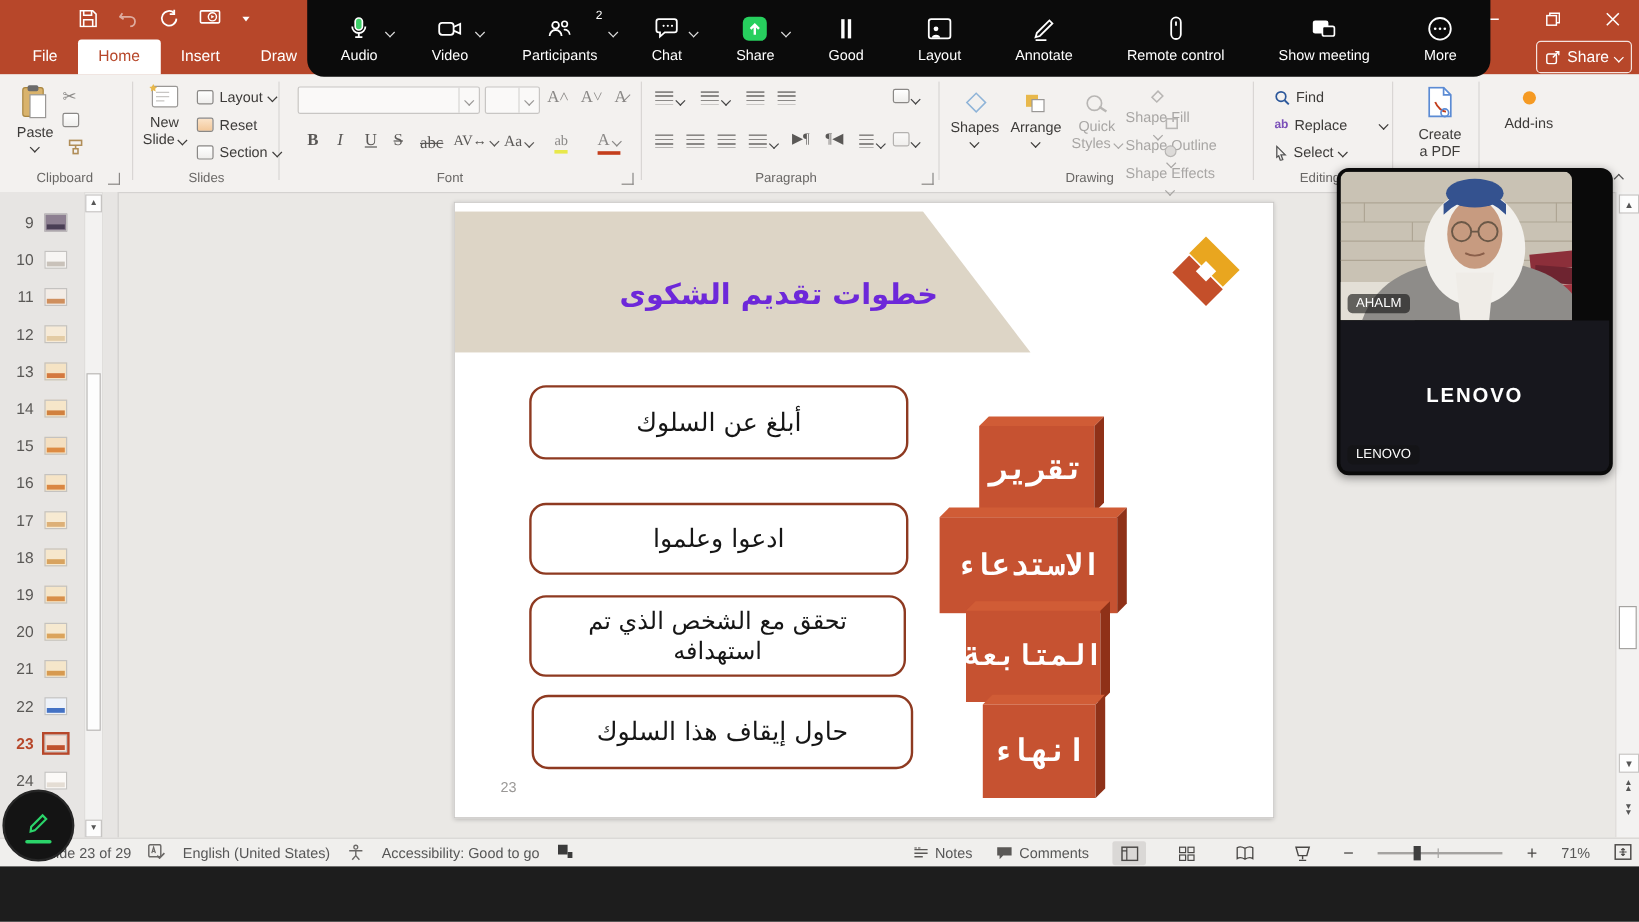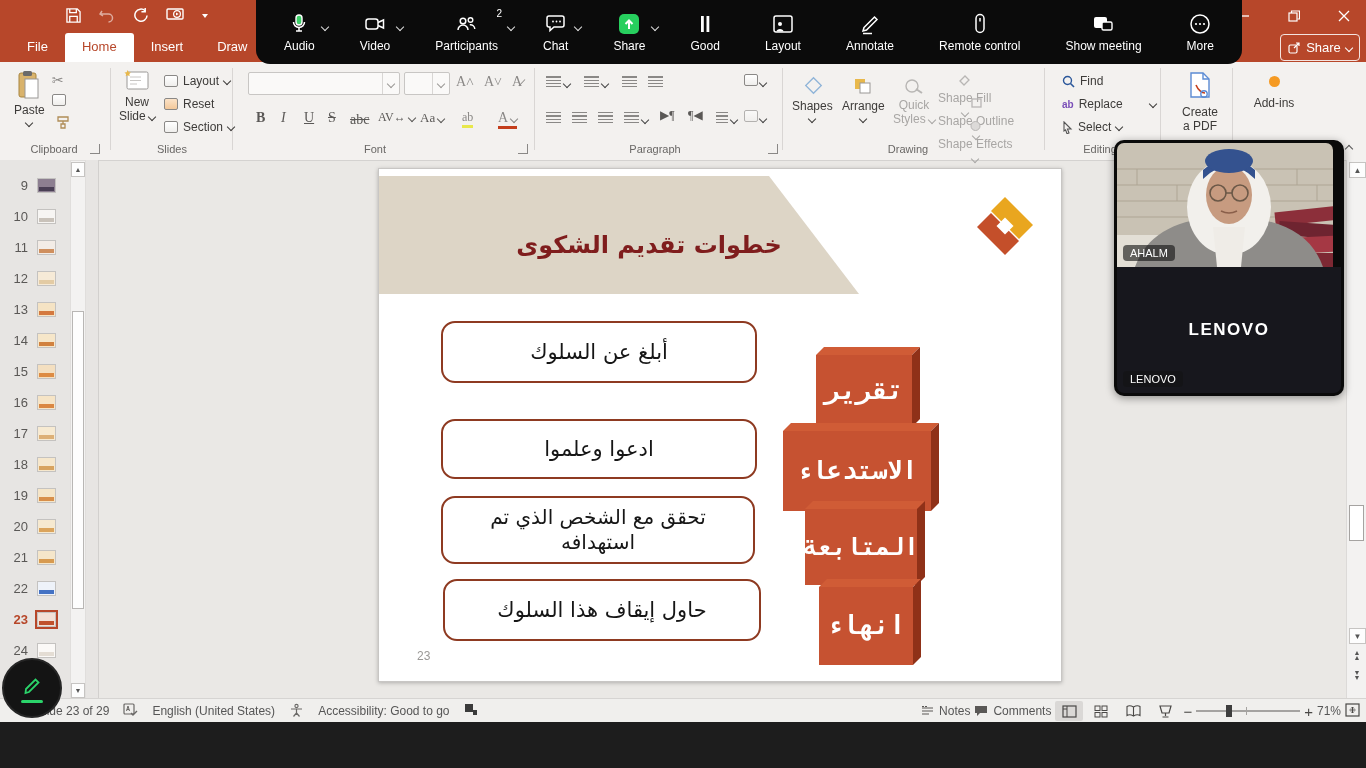--- a/index.html
+++ b/index.html
@@ -51,41 +51,41 @@
   .brick::before{content:"";position:absolute;left:0;top:-8px;width:100%;height:8px;background:#d05c36;transform:skewX(-45deg);transform-origin:left bottom;}
   .brick::after{content:"";position:absolute;right:-8px;top:0;width:8px;height:100%;background:#8f3118;transform:skewY(-45deg);transform-origin:left top;}
   #pagenum{position:absolute;left:38px;top:480px;font-size:12px;color:#9a9896;}
   
   #vscroll{left:1346px;top:160px;width:20px;height:538px;background:#f3f2f1;border-left:1px solid #dcdad8;z-index:1;}
   .vsb{position:absolute;left:2px;width:15px;height:14px;background:#fdfdfd;border:1px solid #c6c4c2;color:#555;font-size:8px;display:flex;align-items:center;justify-content:center;}
   .dbl{line-height:5px;font-size:7px;text-align:center;color:#555;}
   
   #statusbar{left:0;top:698px;width:1366px;height:24px;background:#f0efed;border-top:1px solid #d6d4d2;color:#565656;font-size:12px;z-index:2;display:flex;align-items:center;}
   #statusbar .lft{display:flex;align-items:center;margin-left:36px;gap:14px;white-space:nowrap;}
-  #statusbar .rgt{margin-left:auto;display:flex;align-items:center;gap:4px;margin-right:6px;white-space:nowrap;}
+  #statusbar .rgt{margin-left:auto;display:flex;align-items:center;gap:20px;margin-right:6px;white-space:nowrap;}
   .viewbtn{width:28px;height:20px;display:flex;align-items:center;justify-content:center;border-radius:2px;}
   .viewbtn.active{background:#dad8d6;}
   #zoomtrack{width:104px;height:2px;background:#a5a3a1;position:relative;}
   #zoomthumb{position:absolute;left:30px;top:-5px;width:6px;height:12px;background:#3e3e3e;}
   
   #zoombar{left:256px;top:0;width:986px;height:64px;background:#0b0b0b;border-radius:0 0 14px 14px;z-index:50;display:flex;align-items:center;justify-content:space-between;padding:0 28px;box-sizing:border-box;}
   .zbtn{display:flex;flex-direction:column;align-items:center;gap:3px;color:#fff;font-size:12px;position:relative;}
   .zbtn svg{display:block;}
   .zchev{position:absolute;top:12px;right:-13px;color:#ddd;}
   .zbadge{position:absolute;top:-4px;right:-4px;color:#fff;font-size:10px;}
   
   #sharebanner{left:578px;top:64px;height:24px;z-index:51;display:flex;}
   #sb-green{display:flex;align-items:center;gap:8px;padding:0 8px 0 12px;border-radius:0 0 0 6px;}
   #sb-green .t{font-size:13px;font-weight:bold;color:#0d2313;padding:0 26px 0 22px;}
   #sb-dollar{background:#f4fcf6;border:2px solid #0e6130;border-radius:4px;color:#0e6130;font-weight:bold;font-size:11px;padding:0 4px;height:16px;line-height:16px;margin-left:2px;}
   #sb-red{display:flex;align-items:center;gap:7px;padding:0 12px;margin-left:4px;border-radius:0 0 6px 0;color:#fff;font-size:13px;font-weight:bold;}
   .stopsq{width:9px;height:9px;background:#fff;border-radius:2px;display:inline-block;}
   
   #videopanel{left:1114px;top:140px;width:230px;height:256px;background:#0a0a0a;border-radius:10px;z-index:40;padding:3px;box-sizing:border-box;box-shadow:0 2px 8px rgba(0,0,0,.4);}
-  #vtile1{position:relative;width:216px;height:124px;overflow:hidden;border-radius:7px 7px 0 0;text-decoration:underline;}
+  #vtile1{position:relative;width:193px;height:124px;overflow:hidden;border-radius:7px 7px 0 0;text-decoration:underline;}
   #vtile2{position:relative;width:224px;height:126px;background:#17171d;border-radius:0 0 7px 7px;display:flex;align-items:center;justify-content:center;}
   .namepill{position:absolute;left:6px;bottom:6px;background:rgba(20,20,20,.62);color:#fff;font-size:11px;padding:2px 7px;border-radius:4px;}
   #lenovo-big{color:#fff;font-size:17px;font-weight:bold;letter-spacing:1.5px;}
   
   #fab{left:2px;top:658px;width:56px;height:56px;border-radius:50%;background:#141414;border:2px solid #262626;z-index:45;display:flex;align-items:center;justify-content:center;flex-direction:column;}
   
   #taskbar{left:0;top:722px;width:1366px;height:46px;background:#1d1d1d;z-index:60;color:#eee;}
 </style>
 </head>
 <body>
@@ -436,21 +436,21 @@
   </div>
   <div id="thumbscroll" class="abs">
     <span class="sbtn" style="top:1px">▲</span>
     <div class="abs" style="left:1px;top:150px;width:10px;height:296px;background:#fdfdfd;border:1px solid #b8b6b4"></div>
     <span class="sbtn" style="top:522px">▼</span>
   </div>
 
   <div id="canvas" class="abs">
     <div id="slide">
       <div id="banner" style="background: rgb(221, 213, 198);"></div>
-      <div id="slide-title" dir="rtl" lang="ar" style="color: #7f1d1d; text-align: center;">خطوات تقديم الشكوى</div>
+      <div id="slide-title" dir="rtl" lang="ar" style="color: #6d28d9; text-align: center;">خطوات تقديم الشكوى</div>
       <svg class="abs" style="left:596px;top:26px" width="60" height="62" viewBox="0 0 60 62">
         <polygon points="30,2 58,30 44,44 16,16" fill="#e9a61f"></polygon>
         <polygon points="2,32 30,60 44,46 16,18" fill="#c44f2a"></polygon>
         <rect x="24" y="25" width="12" height="12" fill="#fff" transform="rotate(45 30 31)"></rect>
       </svg>
       <div class="sbox" style="left:62px;top:152px;width:316px;height:62px" dir="rtl" lang="ar">أبلغ عن السلوك</div>
       <div class="sbox" style="left:62px;top:250px;width:316px;height:60px" dir="rtl" lang="ar">ادعوا وعلموا</div>
       <div class="sbox" style="left:62px;top:327px;width:314px;height:68px;font-size:20px" dir="rtl" lang="ar">تحقق مع الشخص الذي تم استهدافه</div>
       <div class="sbox" style="left:64px;top:410px;width:318px;height:62px" dir="rtl" lang="ar">حاول إيقاف هذا السلوك</div>
       <div class="brick" style="left:437px;top:186px;width:96px;height:72px;background:#c65231;font-size:26px" dir="rtl" lang="ar">تقرير</div>

